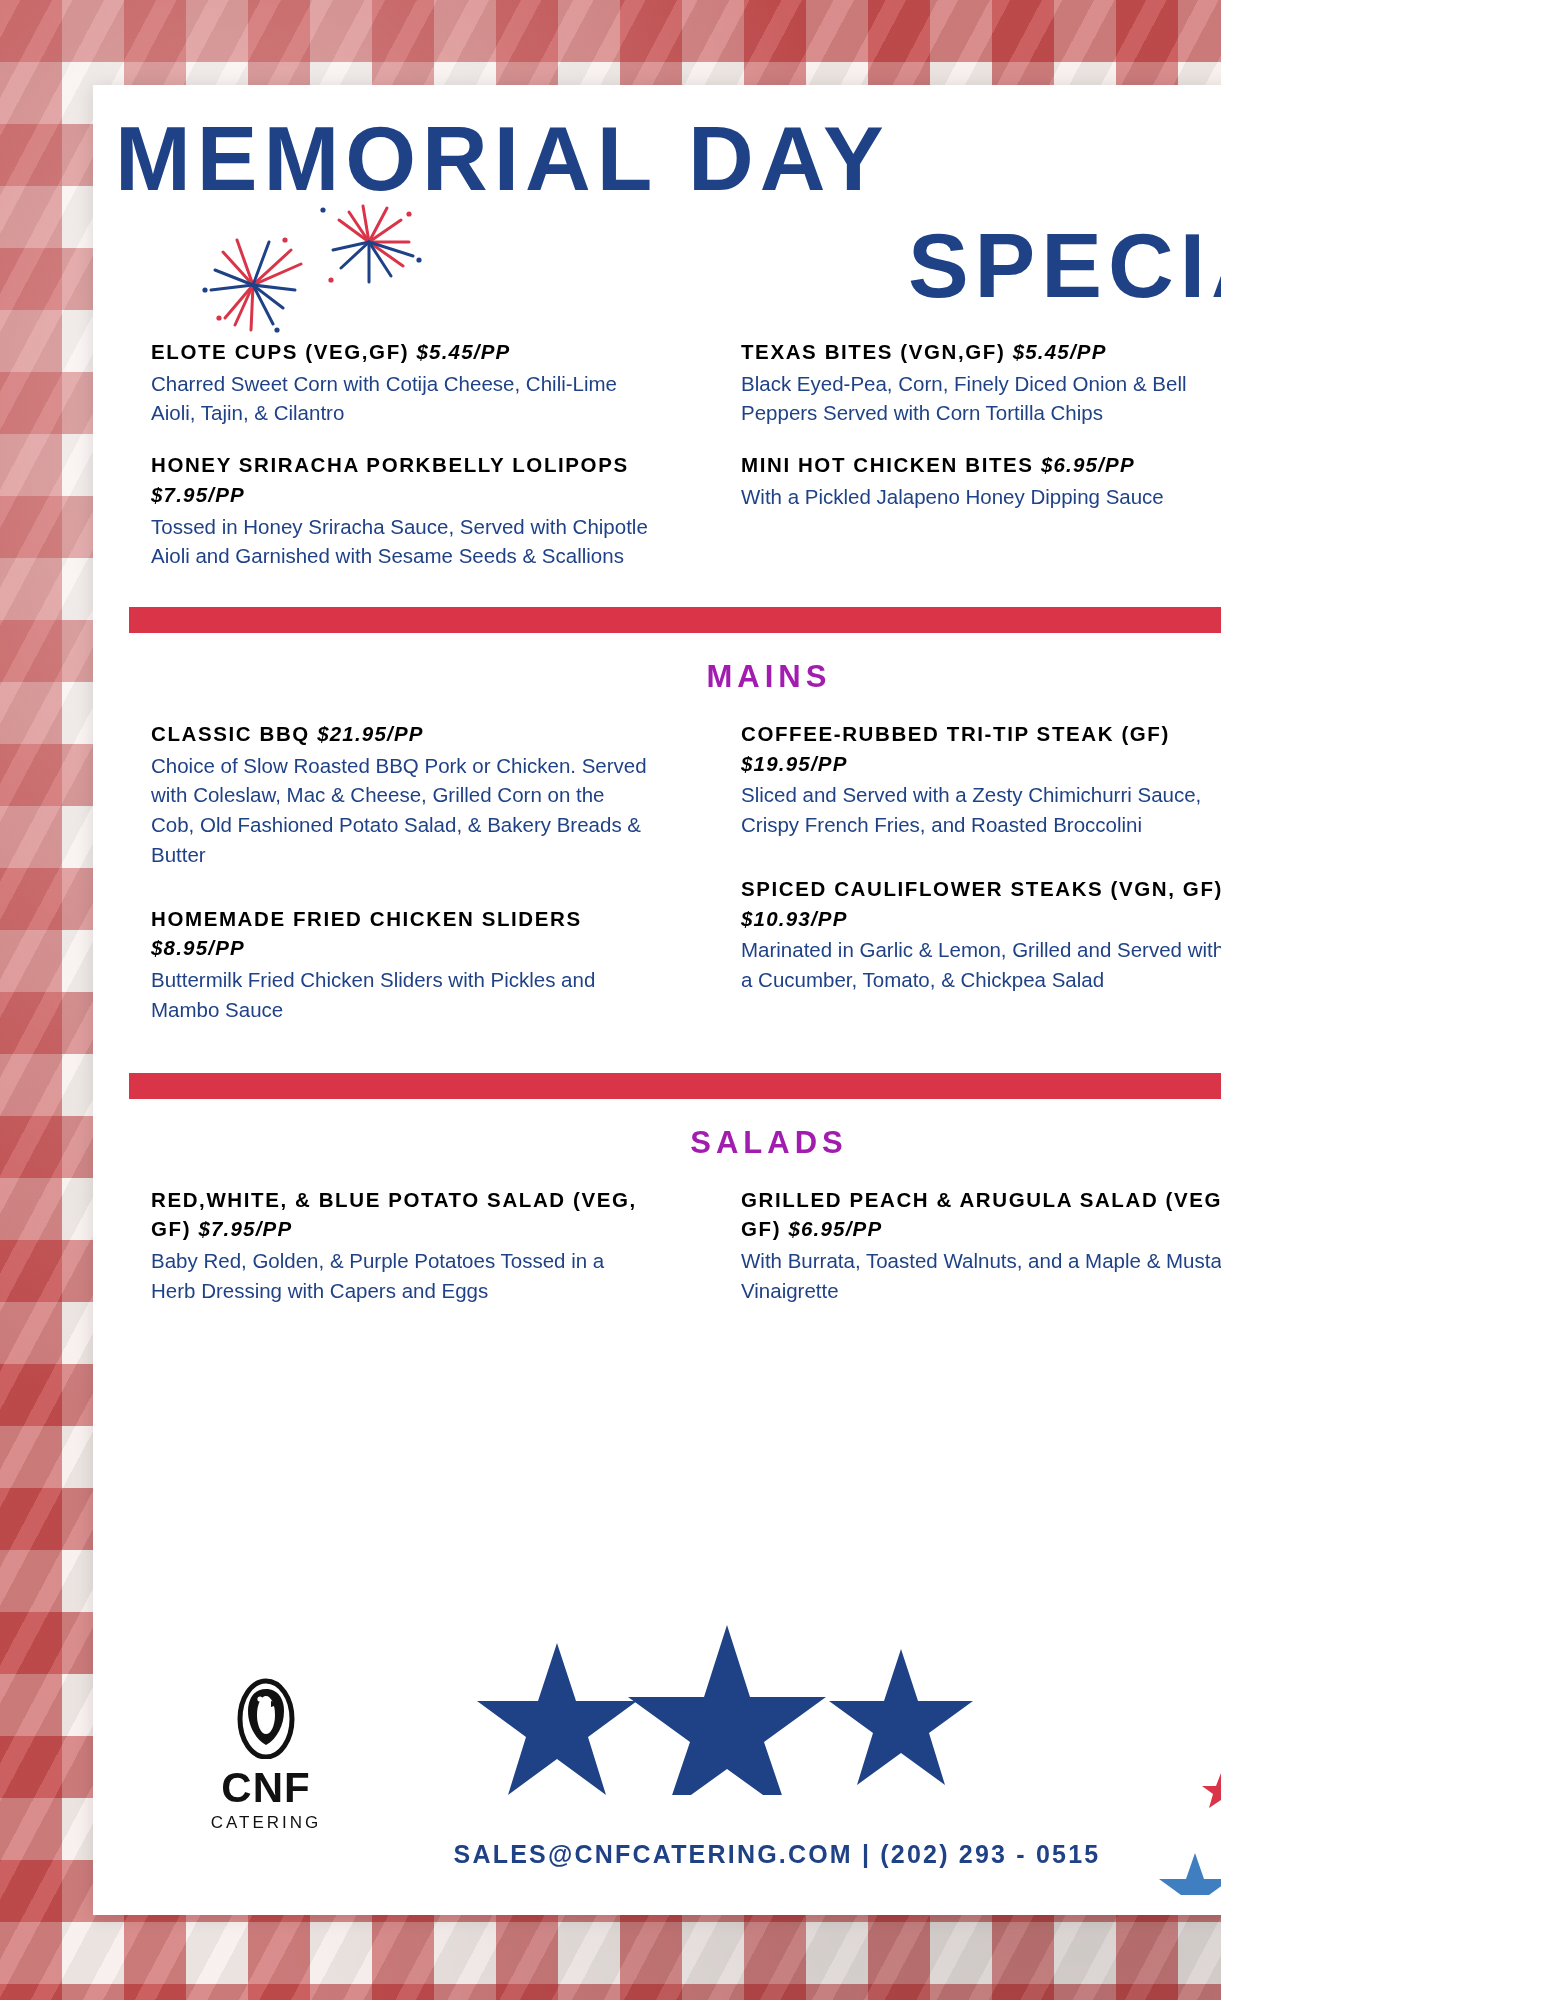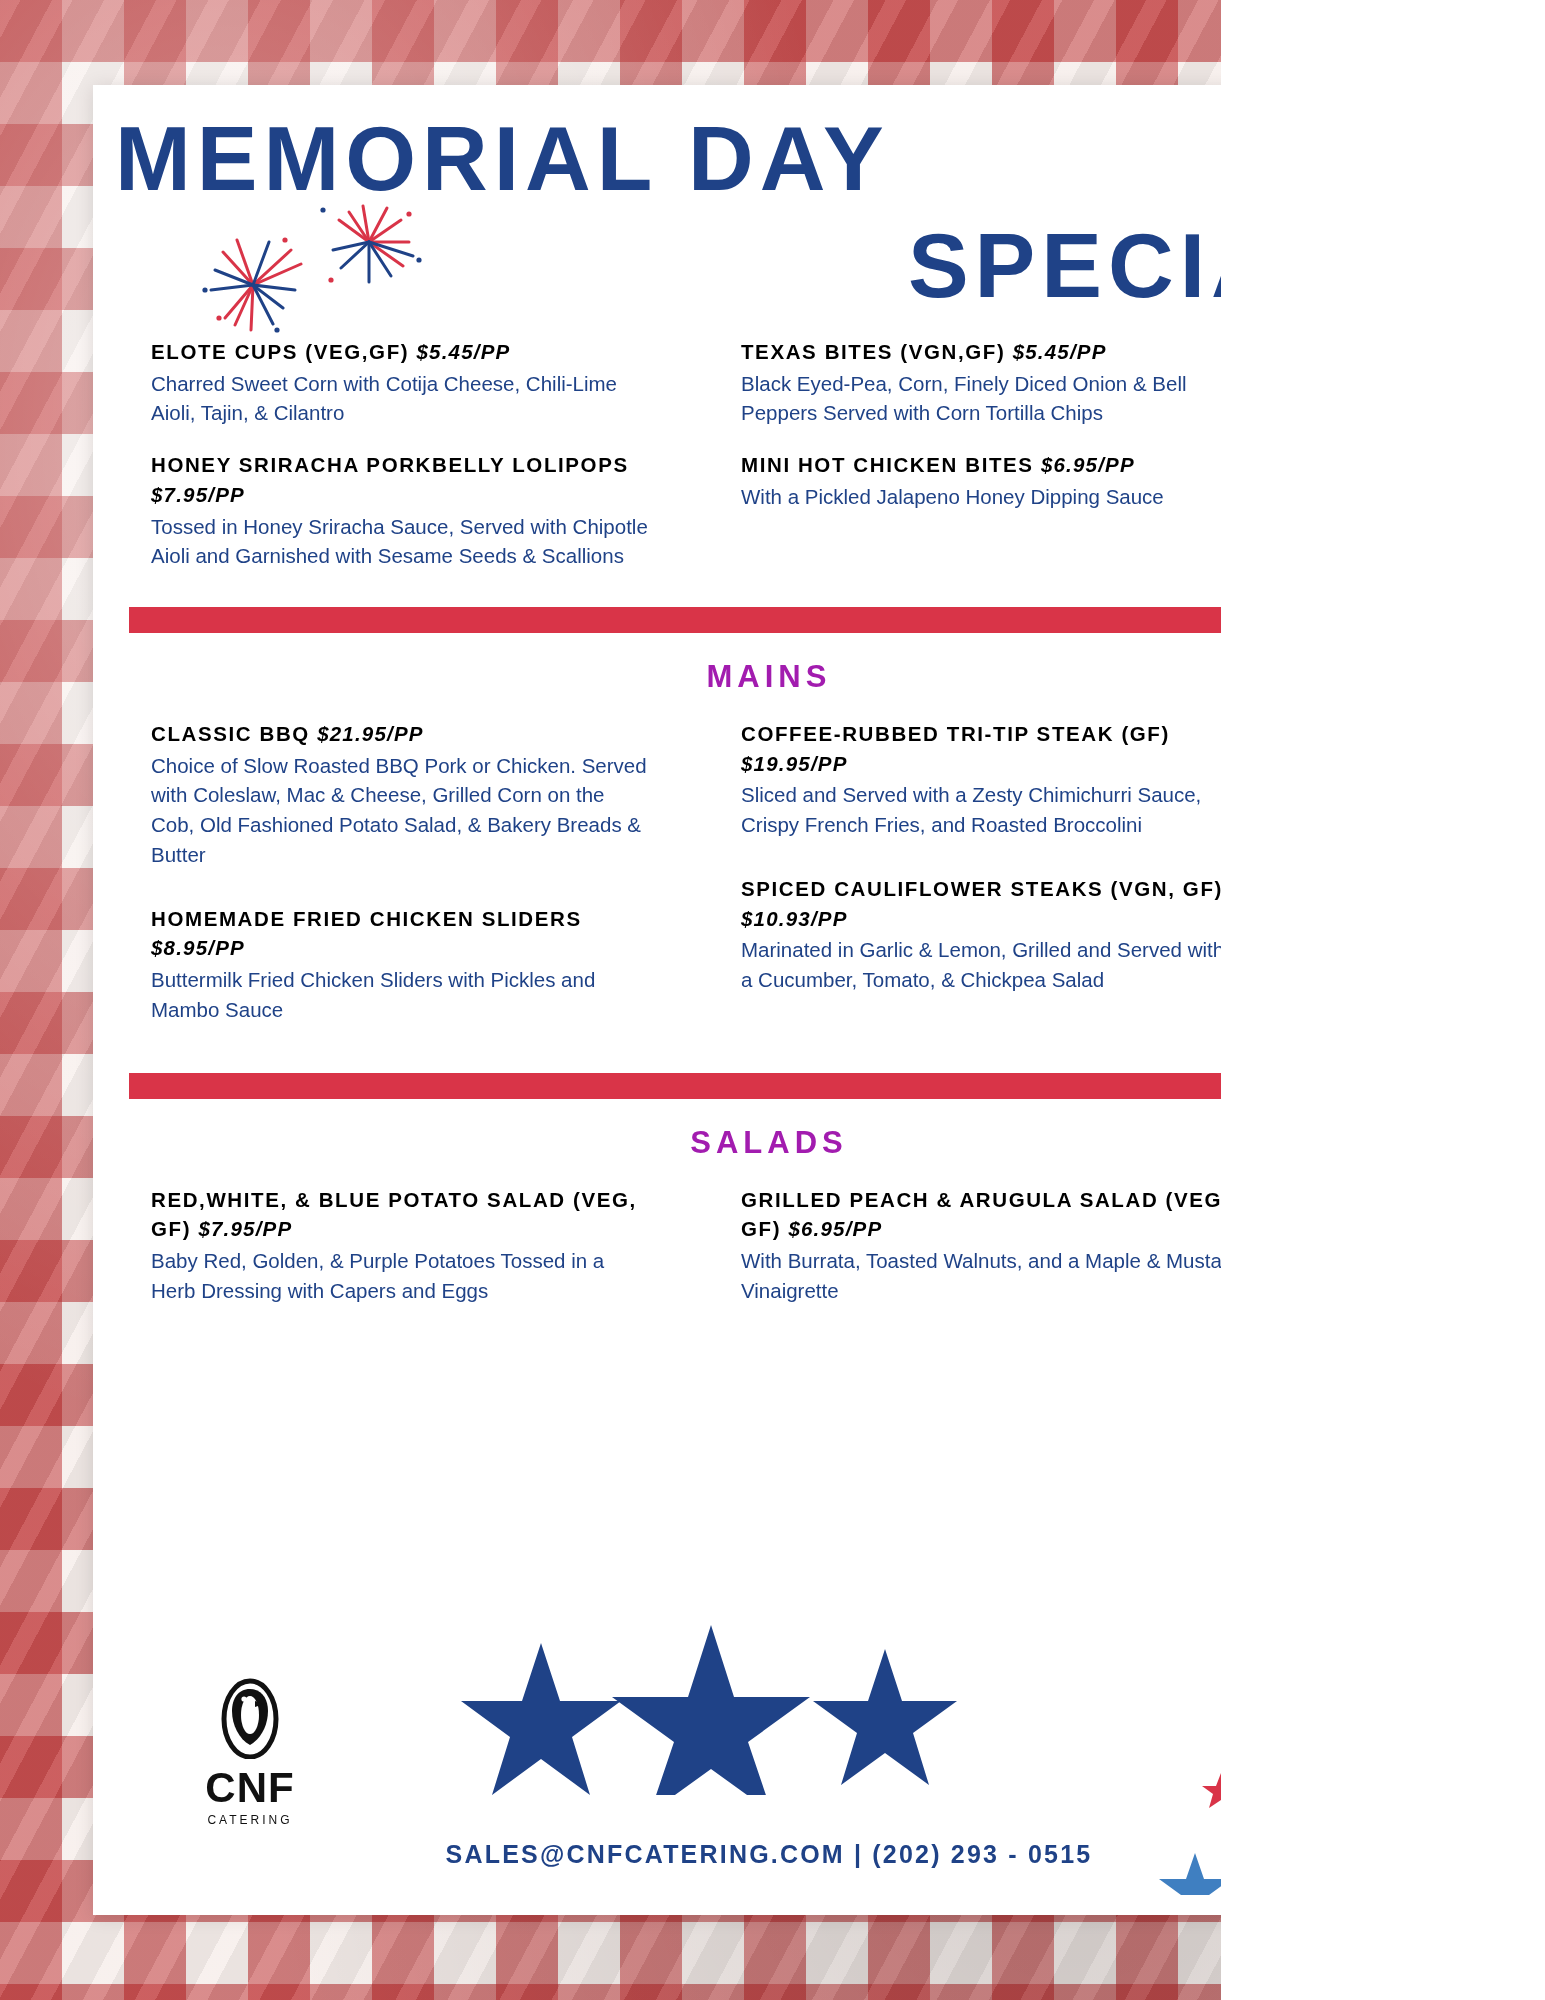--- a/index.html
+++ b/index.html
@@ -143,21 +143,21 @@
     color: #a21caf;
     font-weight: bold;
     font-size: 31px;
     letter-spacing: 5px;
     padding: 26px 0 24px 0;
   }
 
   
   .footer {
     position: absolute;
-    left: 0;
+    left: 16px;
     right: 0;
     bottom: 0;
     height: 300px;
   }
   .stars-row {
     position: absolute;
     left: 360px;
     top: 10px;
     width: 520px;
     height: 170px;
@@ -171,21 +171,21 @@
     color: #111;
   }
   .logo-name {
     font-size: 42px;
     font-weight: bold;
     letter-spacing: 1px;
     line-height: 1;
     margin-top: 4px;
   }
   .logo-sub {
-    font-size: 12px;
+    font-size: 17px;
     letter-spacing: 3px;
     margin-top: 4px;
   }
   .contact {
     position: absolute;
     left: 0;
     right: 0;
     bottom: 46px;
     text-align: center;
     color: #1f4287;

